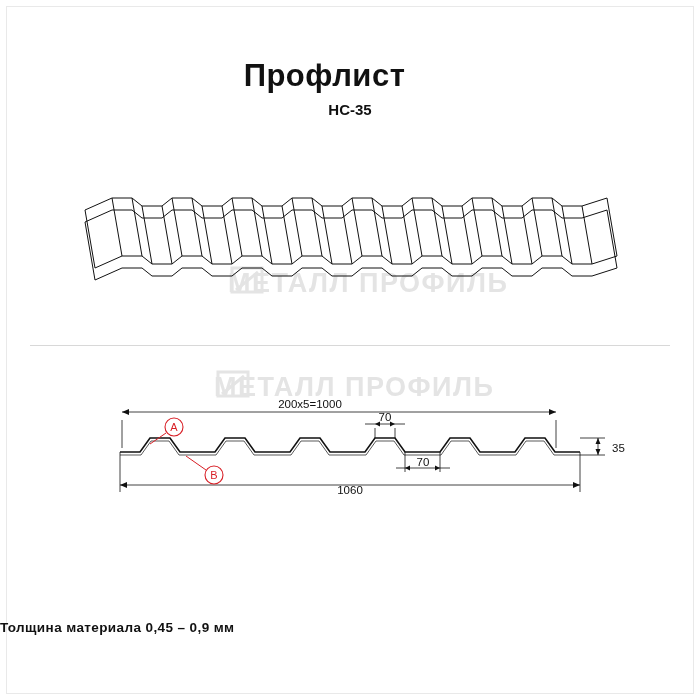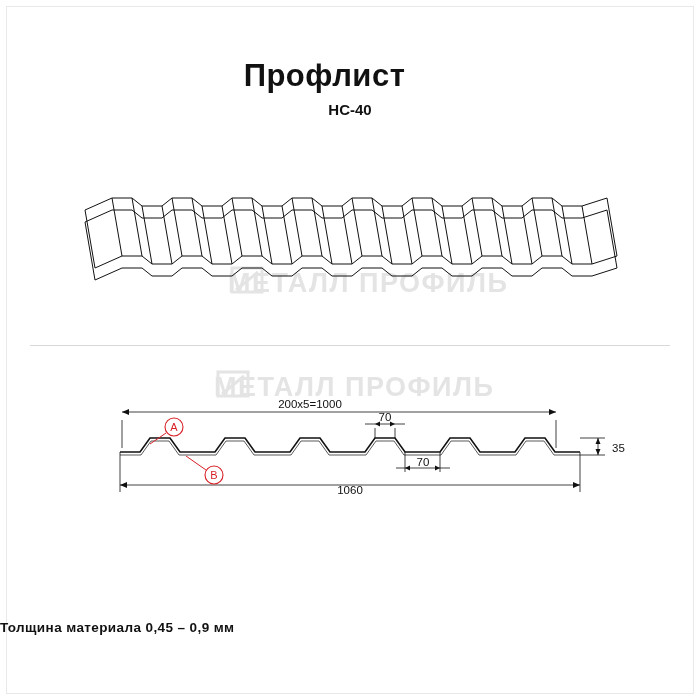--- a/index.html
+++ b/index.html
@@ -96,21 +96,21 @@
   }
 </style>
 </head>
 <body>
 
 <div class="page">
 
   <div class="frame-border"></div>
 
   <div class="title">Профлист</div>
-  <div class="subtitle">НС-40</div>
+  <div class="subtitle">НС-35</div>
 
   <svg class="art" width="700" height="700" viewBox="0 0 700 700">
 
     <g opacity="1">
       <text class="wm-text" x="228" y="292">МЕТАЛЛ ПРОФИЛЬ</text>
       <rect x="232" y="268" width="30" height="24" fill="none" stroke="#e4e4e4" stroke-width="3"></rect>
       <path d="M236 290 L258 272" stroke="#e4e4e4" stroke-width="3" fill="none"></path>
     </g>
 
     <g fill="none" stroke="#111111" stroke-width="1" stroke-linejoin="round">

